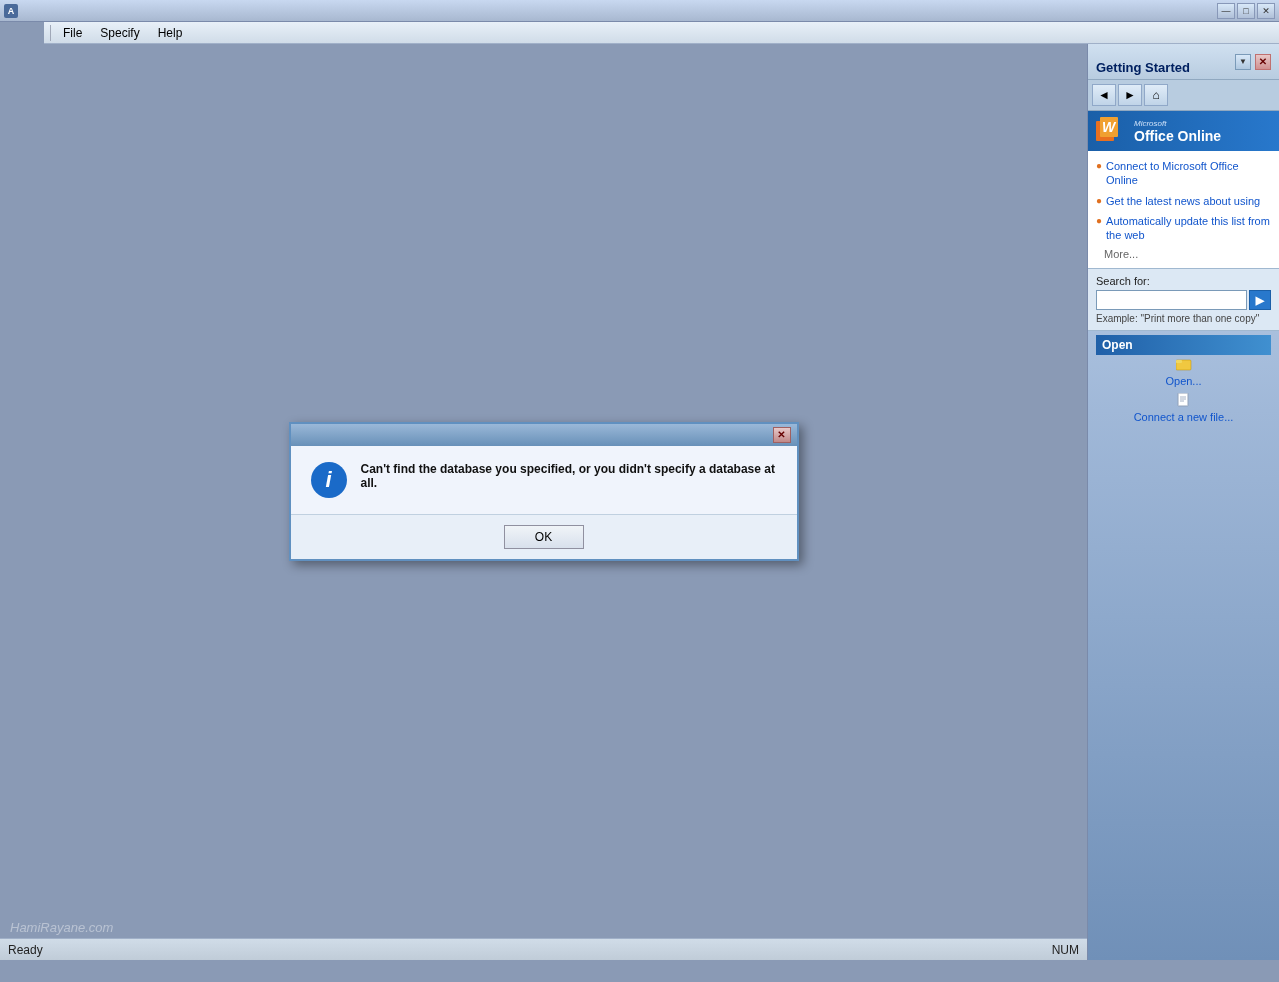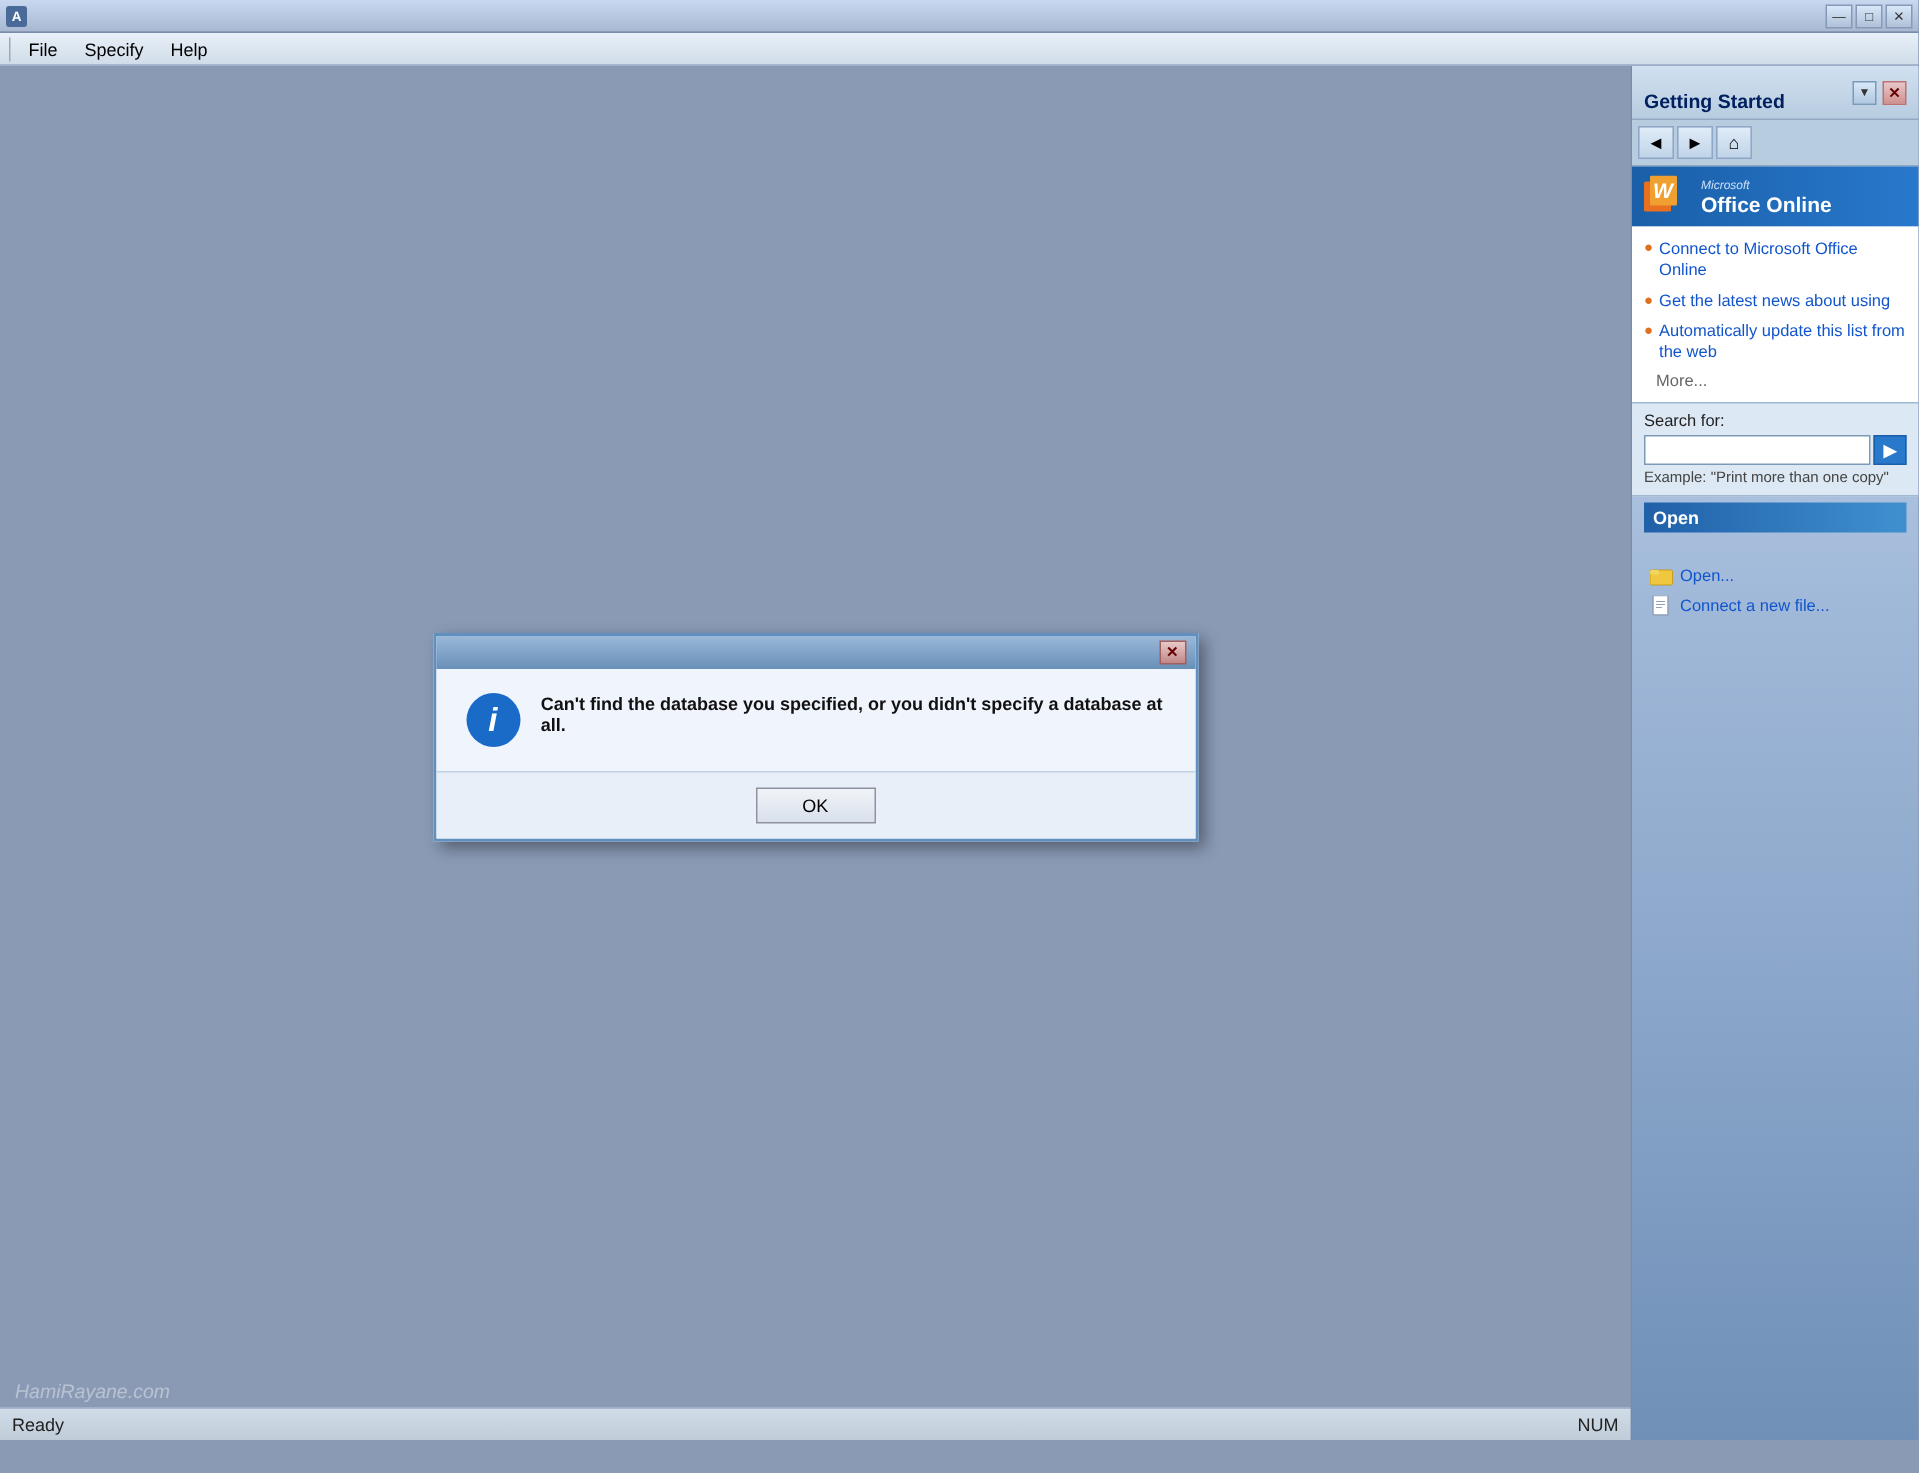--- a/index.html
+++ b/index.html
@@ -59,20 +59,21 @@
 
     
     .menu-bar {
       height: 22px;
       background: linear-gradient(to bottom, #e8f0f8 0%, #d0dce8 100%);
       display: flex;
       align-items: center;
       padding: 0 4px;
       border-bottom: 1px solid #a0b0c8;
       gap: 2px;
+      margin-left: 44px;
     }
     .menu-item {
       padding: 2px 8px;
       cursor: pointer;
       font-size: 12px;
       color: #000;
     }
     .menu-separator-v {
       width: 1px;
       height: 16px;
@@ -299,29 +300,30 @@
 
     .panel-open-section {
       padding: 4px 8px;
     }
     .panel-section-header {
       background: linear-gradient(to right, #2060a8, #4090d0);
       color: white;
       font-size: 12px;
       font-weight: bold;
       padding: 3px 6px;
-      margin-bottom: 20px;
+      margin-bottom: 0;
     }
     .panel-open-item {
       display: flex;
       align-items: center;
       gap: 4px;
       padding: 2px 4px;
       cursor: pointer;
       margin-bottom: 2px;
+      flex-direction: column;
     }
     .panel-open-icon {
       width: 16px;
       height: 14px;
       flex-shrink: 0;
     }
     .panel-open-text {
       color: #1155cc;
       font-size: 11px;
     }

